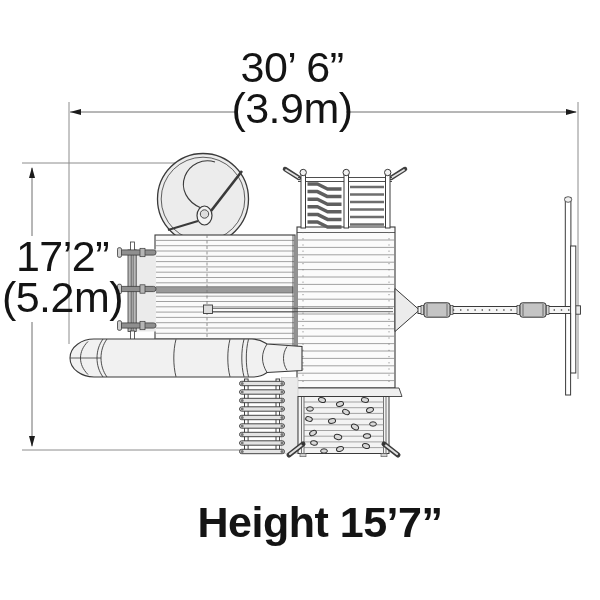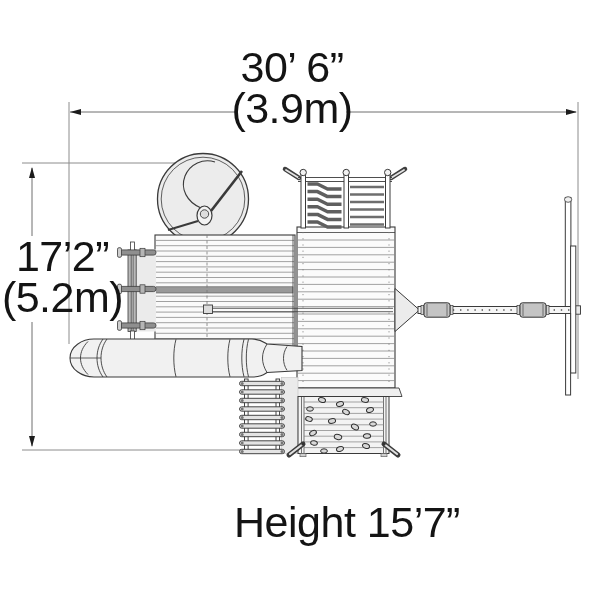--- a/index.html
+++ b/index.html
@@ -235,17 +235,17 @@
   <div class="dim-label" style="left:122px;top:47px;width:340px;">
     <div>30’ 6”</div>
     <div>(3.9m)</div>
   </div>
 
   <div class="dim-label" style="left:-10px;top:236px;width:145px;">
     <div>17’2”</div>
     <div>(5.2m)</div>
   </div>
 
-  <div class="dim-label" style="left:147px;top:502px;width:400px;">
+  <div class="dim-label" style="left:120px;top:502px;width:400px;font-weight:bold;">
     <div>Height 15’7”</div>
   </div>
 
 </div>
 
 </body></html>

